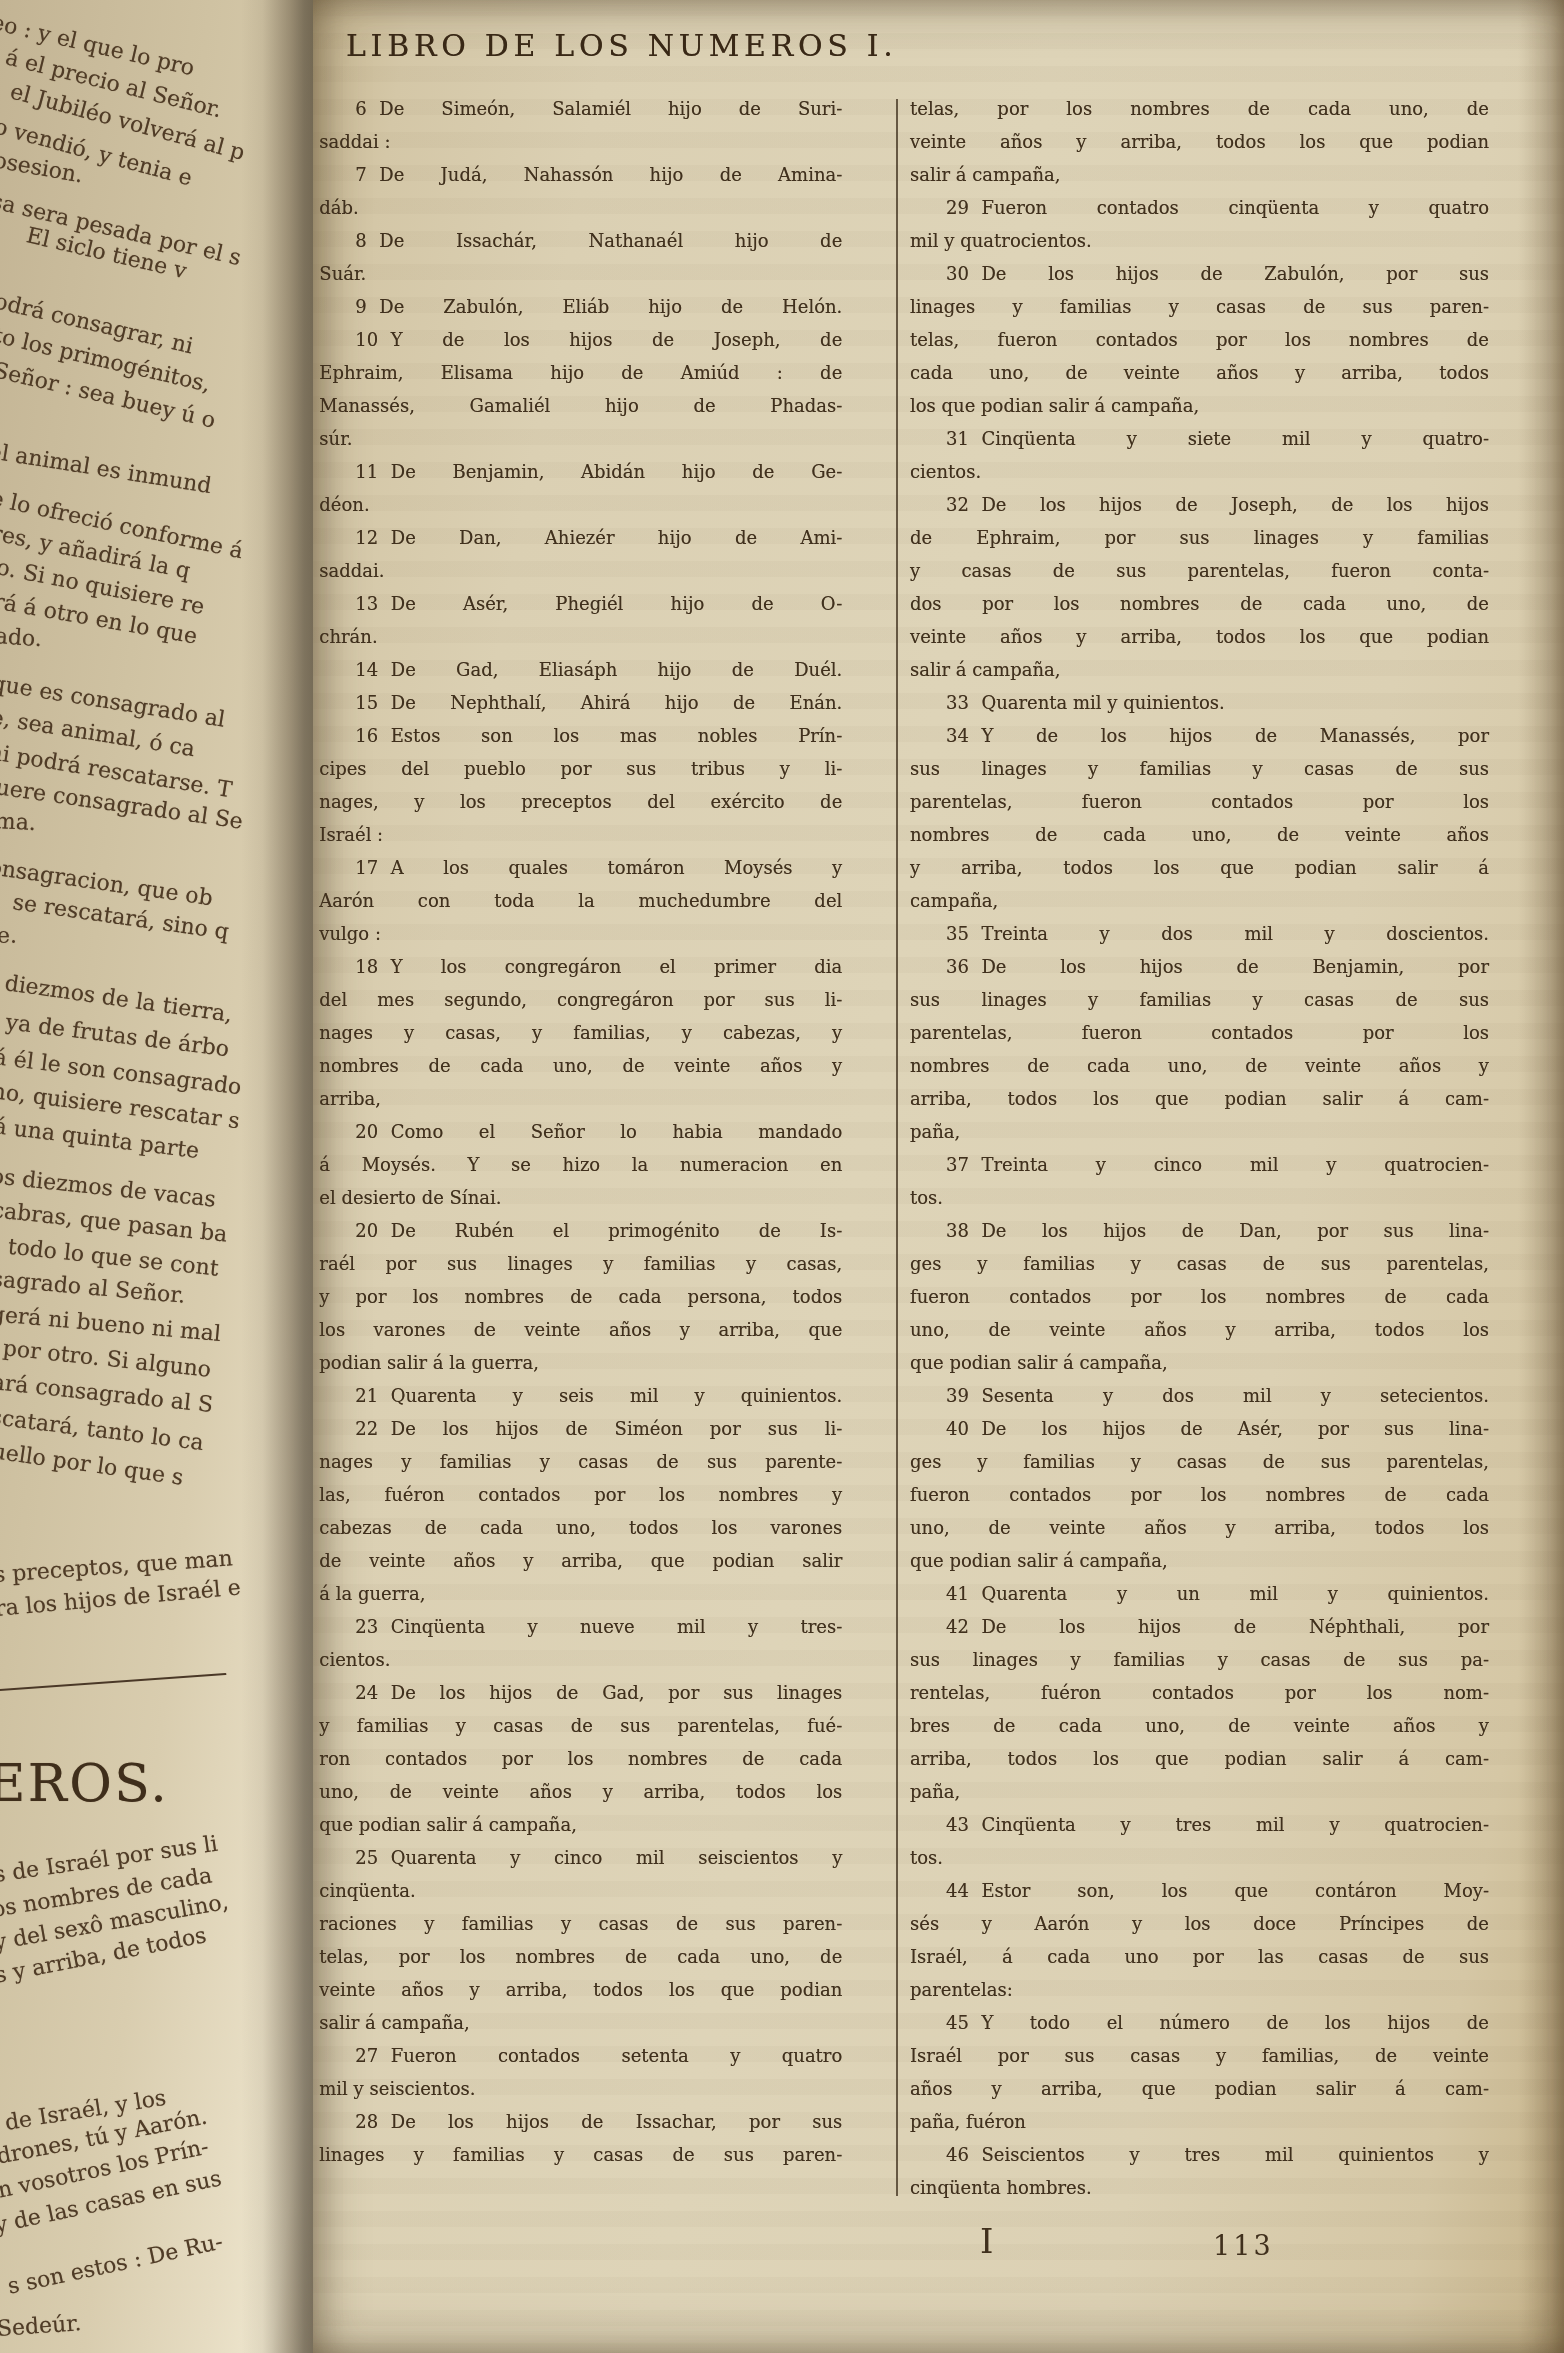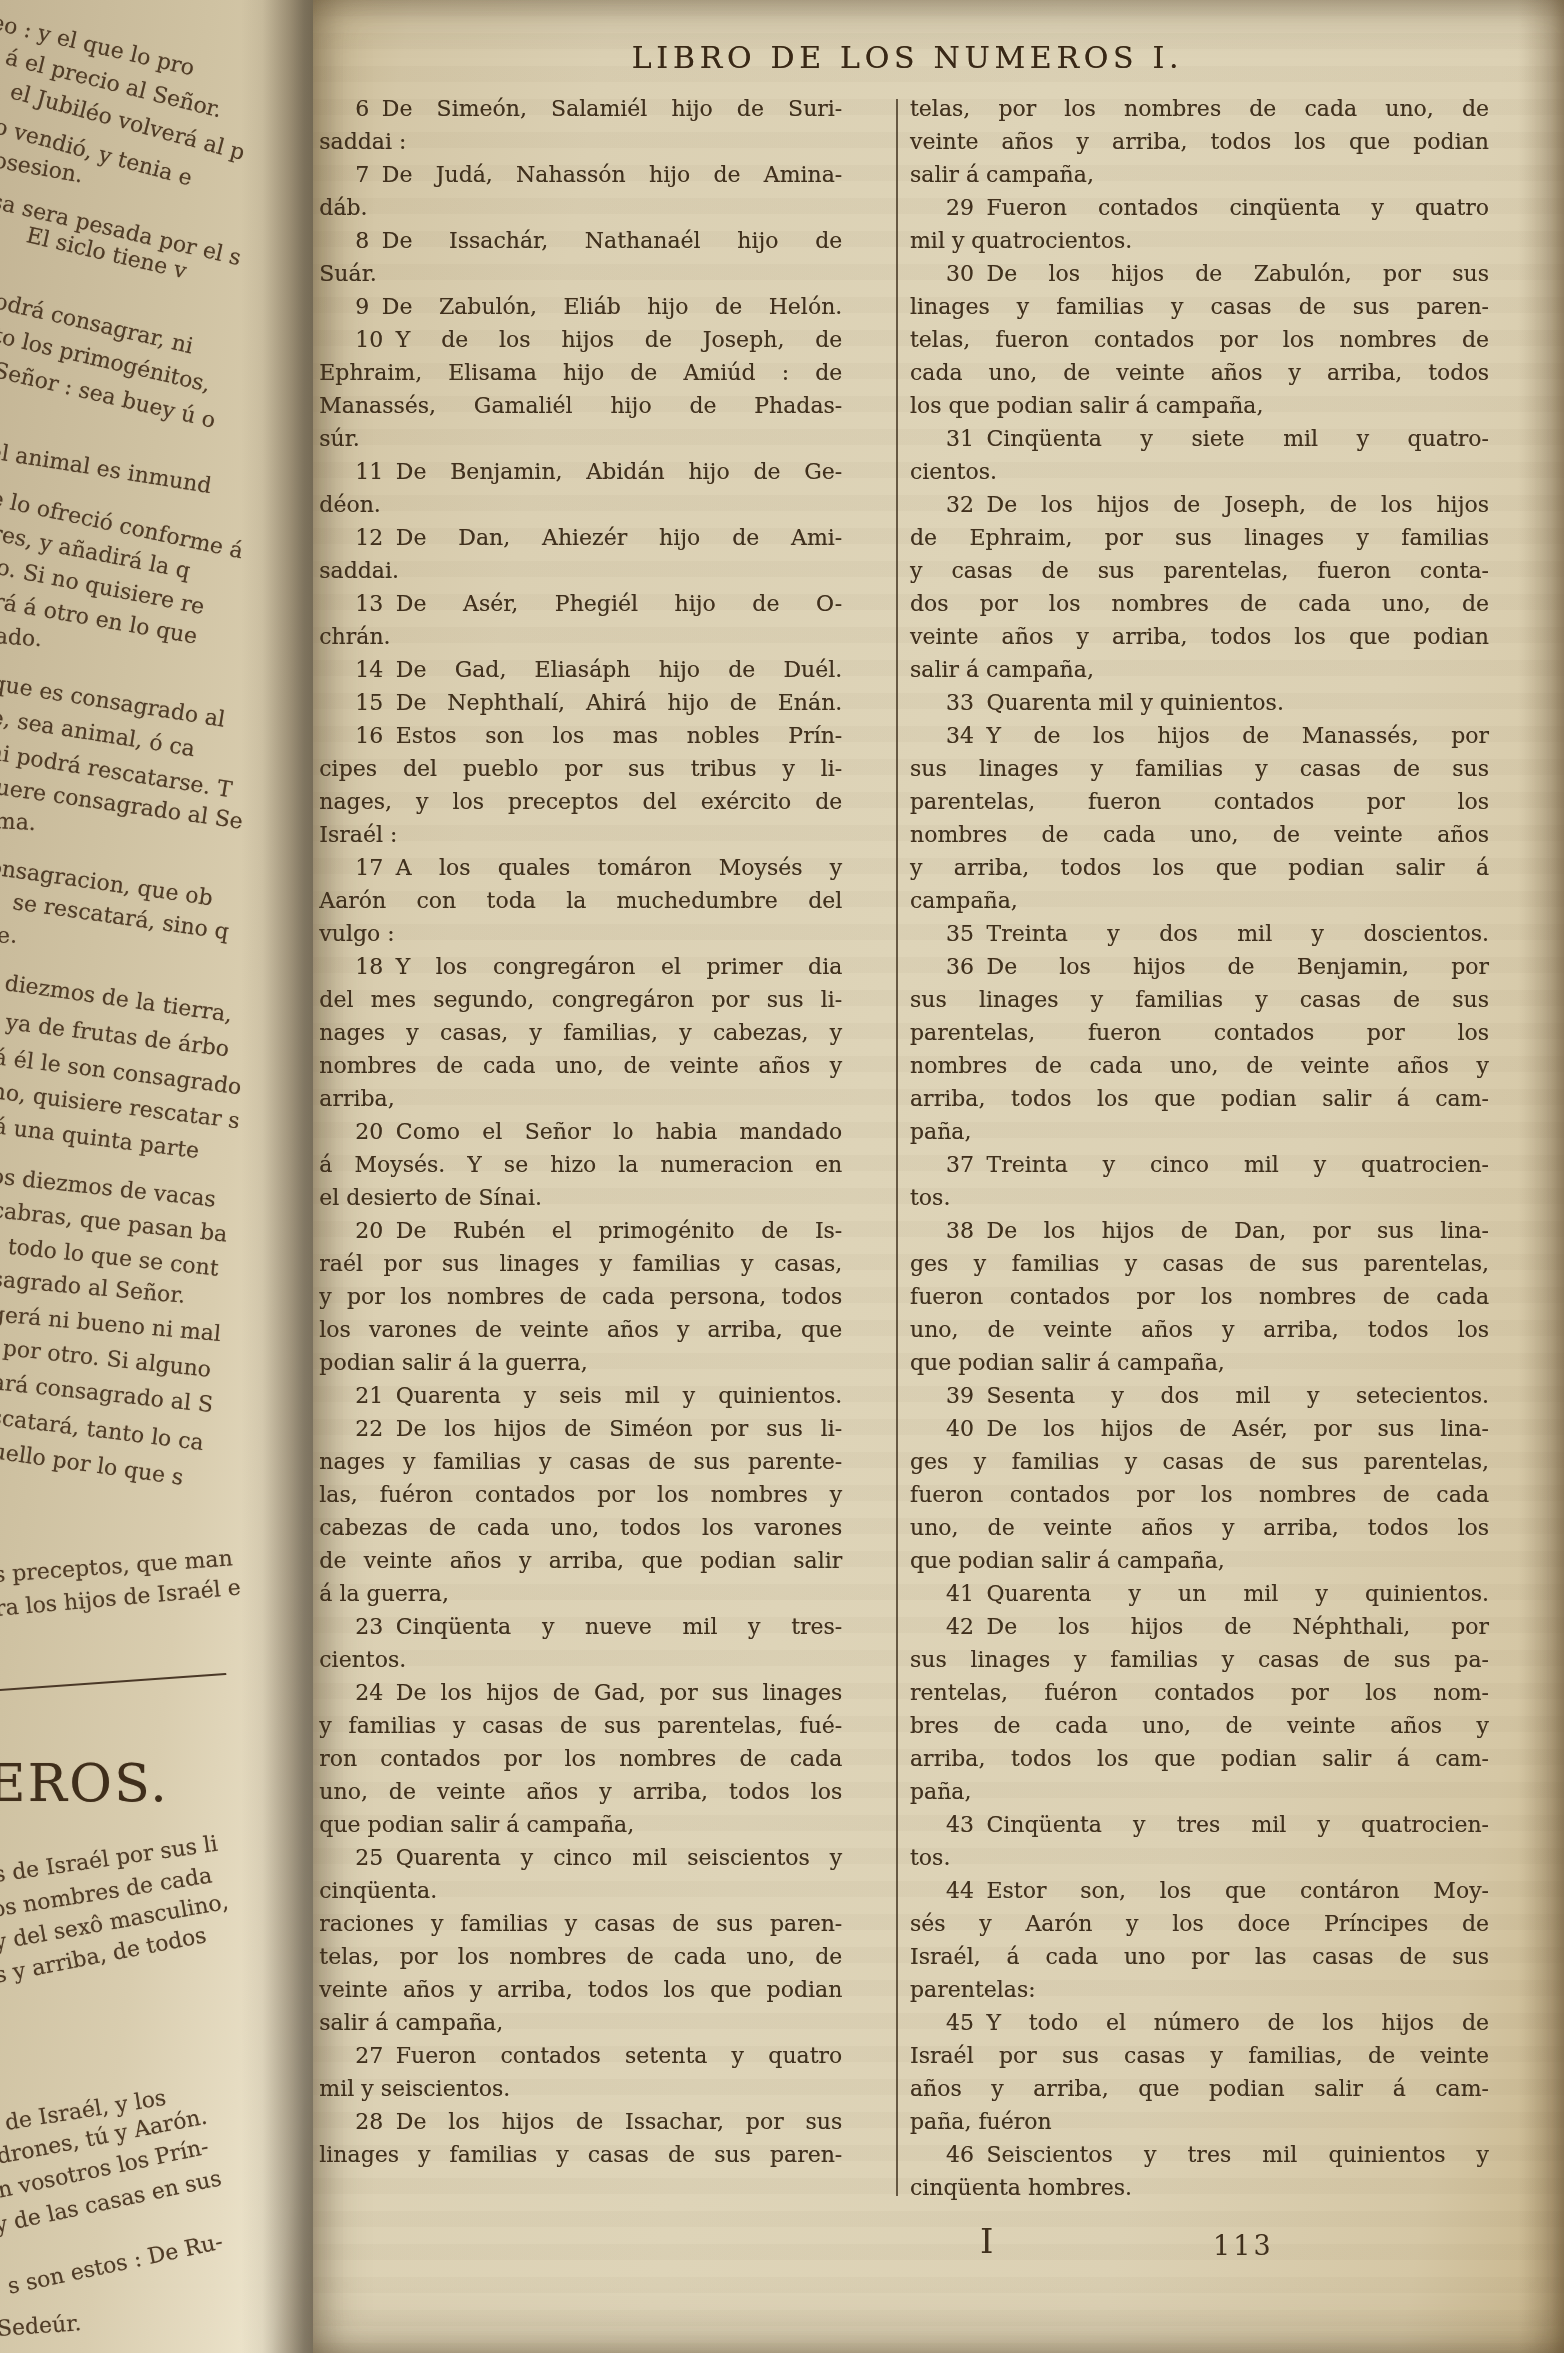--- a/index.html
+++ b/index.html
@@ -38,32 +38,33 @@
       inset 0 28px 55px -31px rgba(70,52,28,.35),
       inset 0 -36px 63px -39px rgba(70,52,28,.4),
       inset -17px 0 39px -20.3px rgba(70,52,28,.45);
   }
   .ghost{
     position:absolute;left:0;top:0;width:100%;height:100%;
     background:repeating-linear-gradient(180deg,rgba(110,90,60,.04) 0 15.6px,rgba(110,90,60,0) 15.6px 33px);
     pointer-events:none;
   }
   .header{
-    position:absolute;left:0;top:40px;width:1189px;
-    text-align:center;font-size:30px;letter-spacing:4.7px;
+    position:absolute;left:0;top:28px;width:1189px;
+    font-size:30px;letter-spacing:4.7px;
     color:#392816;text-shadow:0 0 0.6px rgba(57,40,22,.6);
     white-space:nowrap;
+    padding-left:33px;
   }
   .divider{
     position:absolute;left:583px;top:99px;width:1.6px;height:2097px;
     background:rgba(62,47,28,.75);
   }
   .col{
     position:absolute;top:92px;
-    font-size:22px;color:#40301d;
+    font-size:18px;color:#40301d;
     text-shadow:0 0 0.5px rgba(64,48,29,.5);
   }
   .col-left{left:6.3px;width:523px;}
   .col-right{left:597px;width:579px;}
   .ln{height:33px;line-height:33px;}
   .ln.j{text-align:justify;text-align-last:justify;text-justify:inter-word;}
   .ln.vs{padding-left:36px;}
   .vn{margin-right:12.5px;}
   .sig{
     position:absolute;left:667px;top:2221px;

